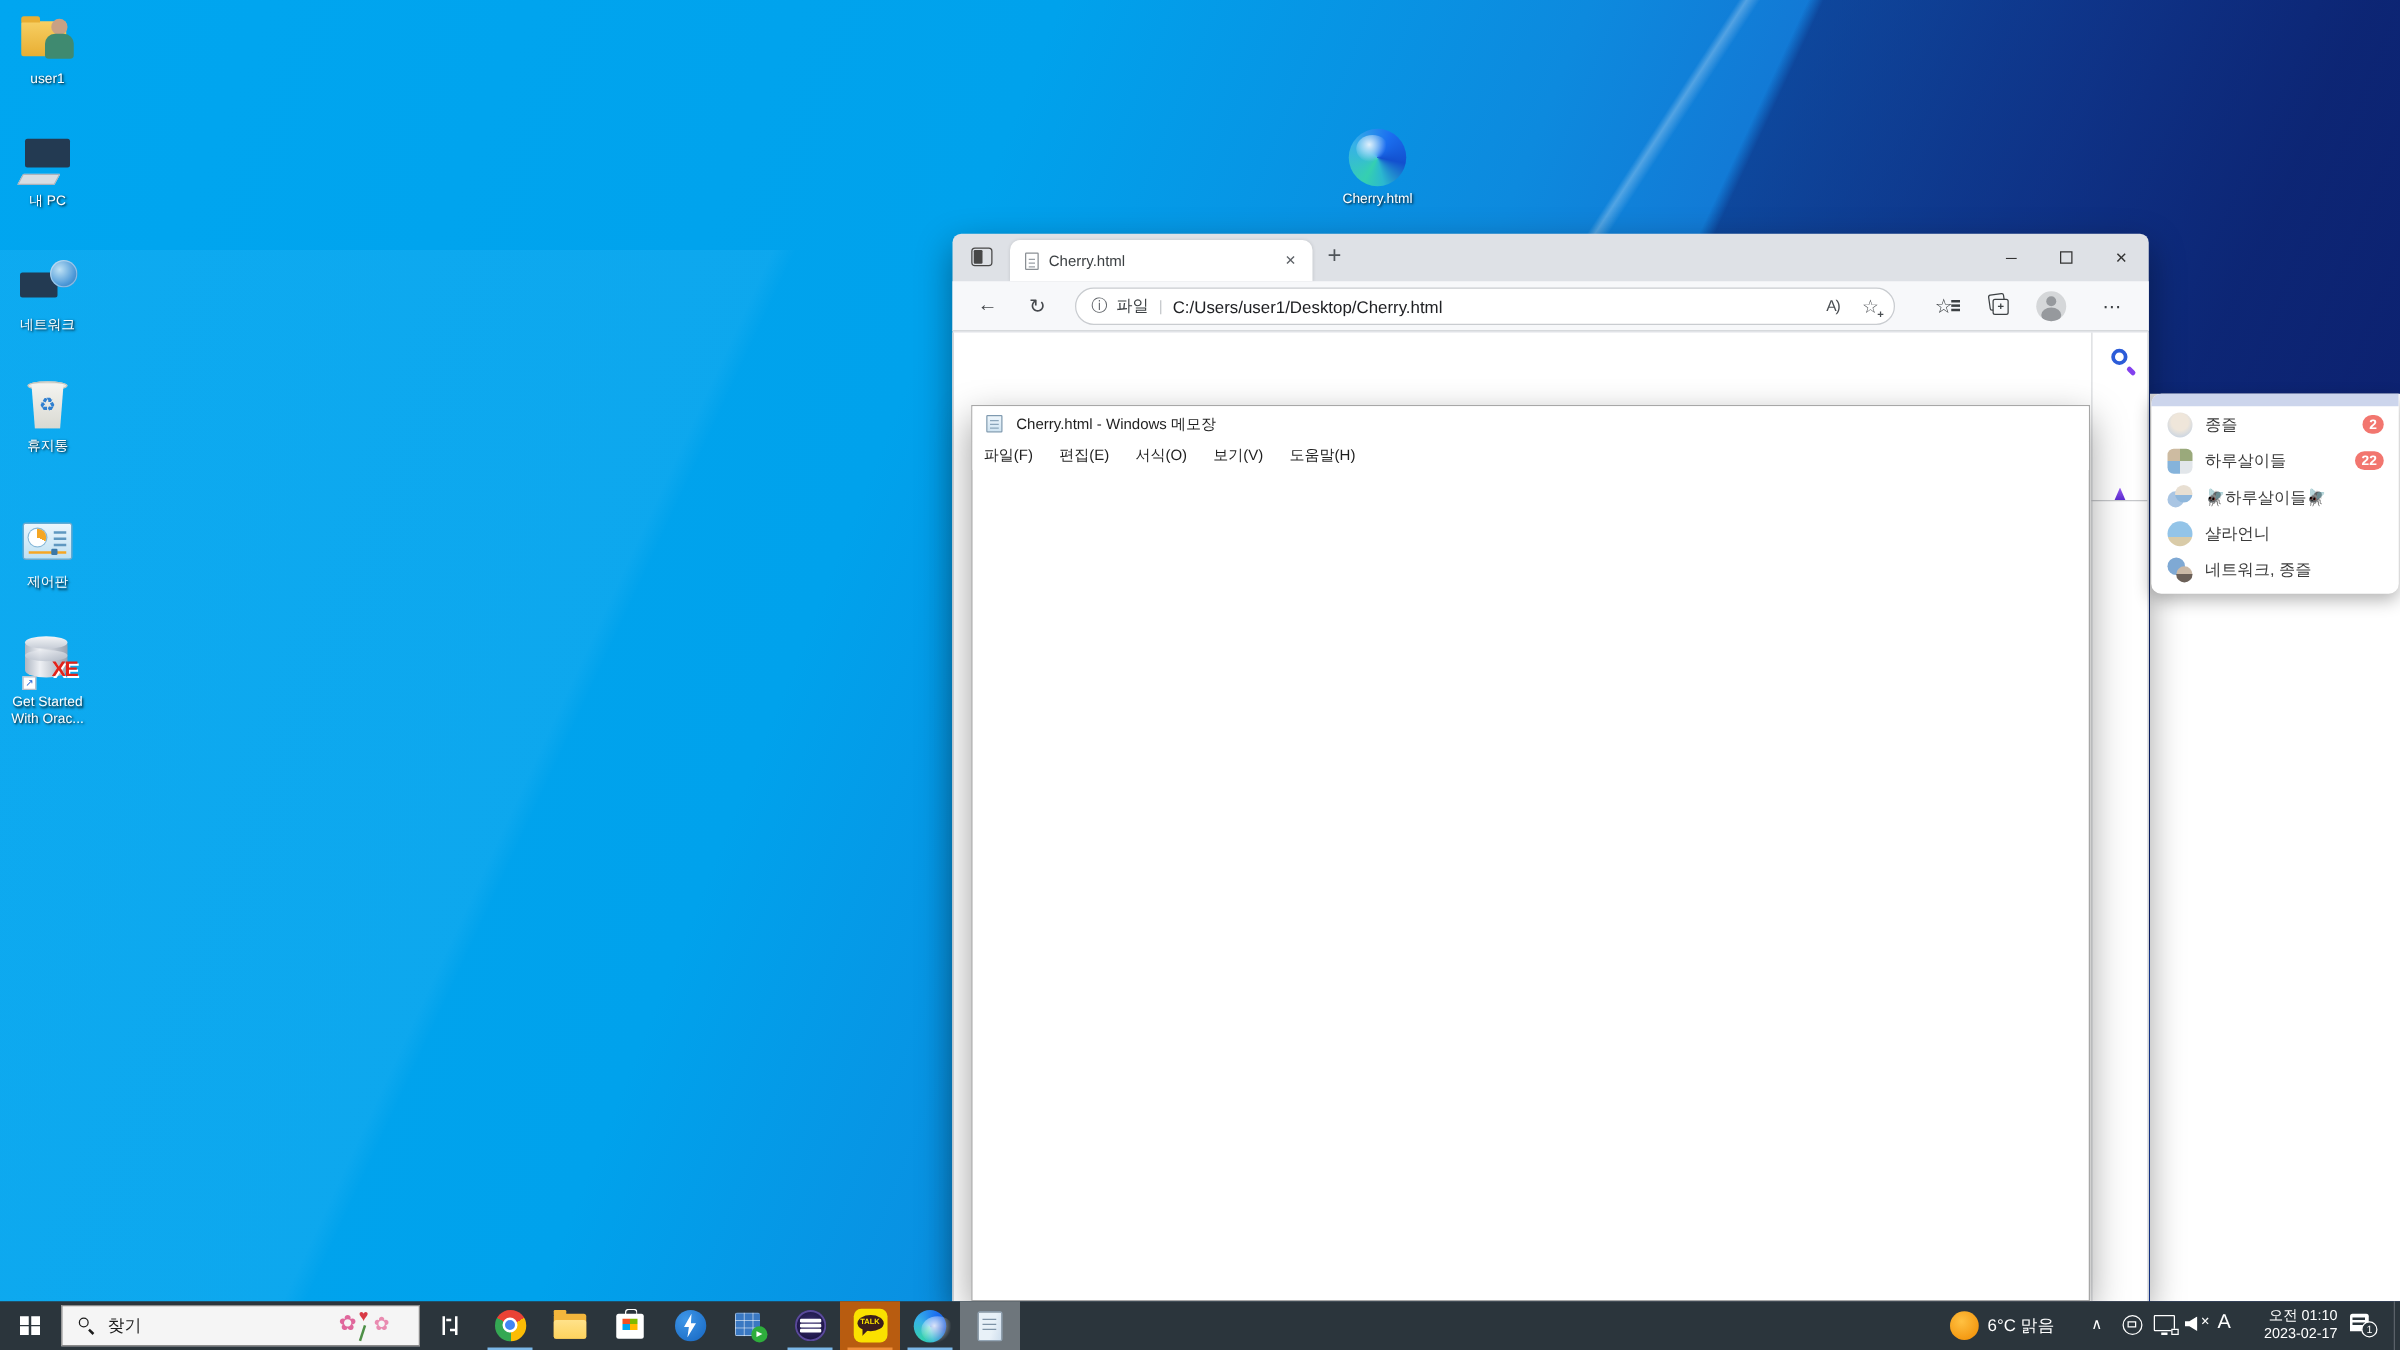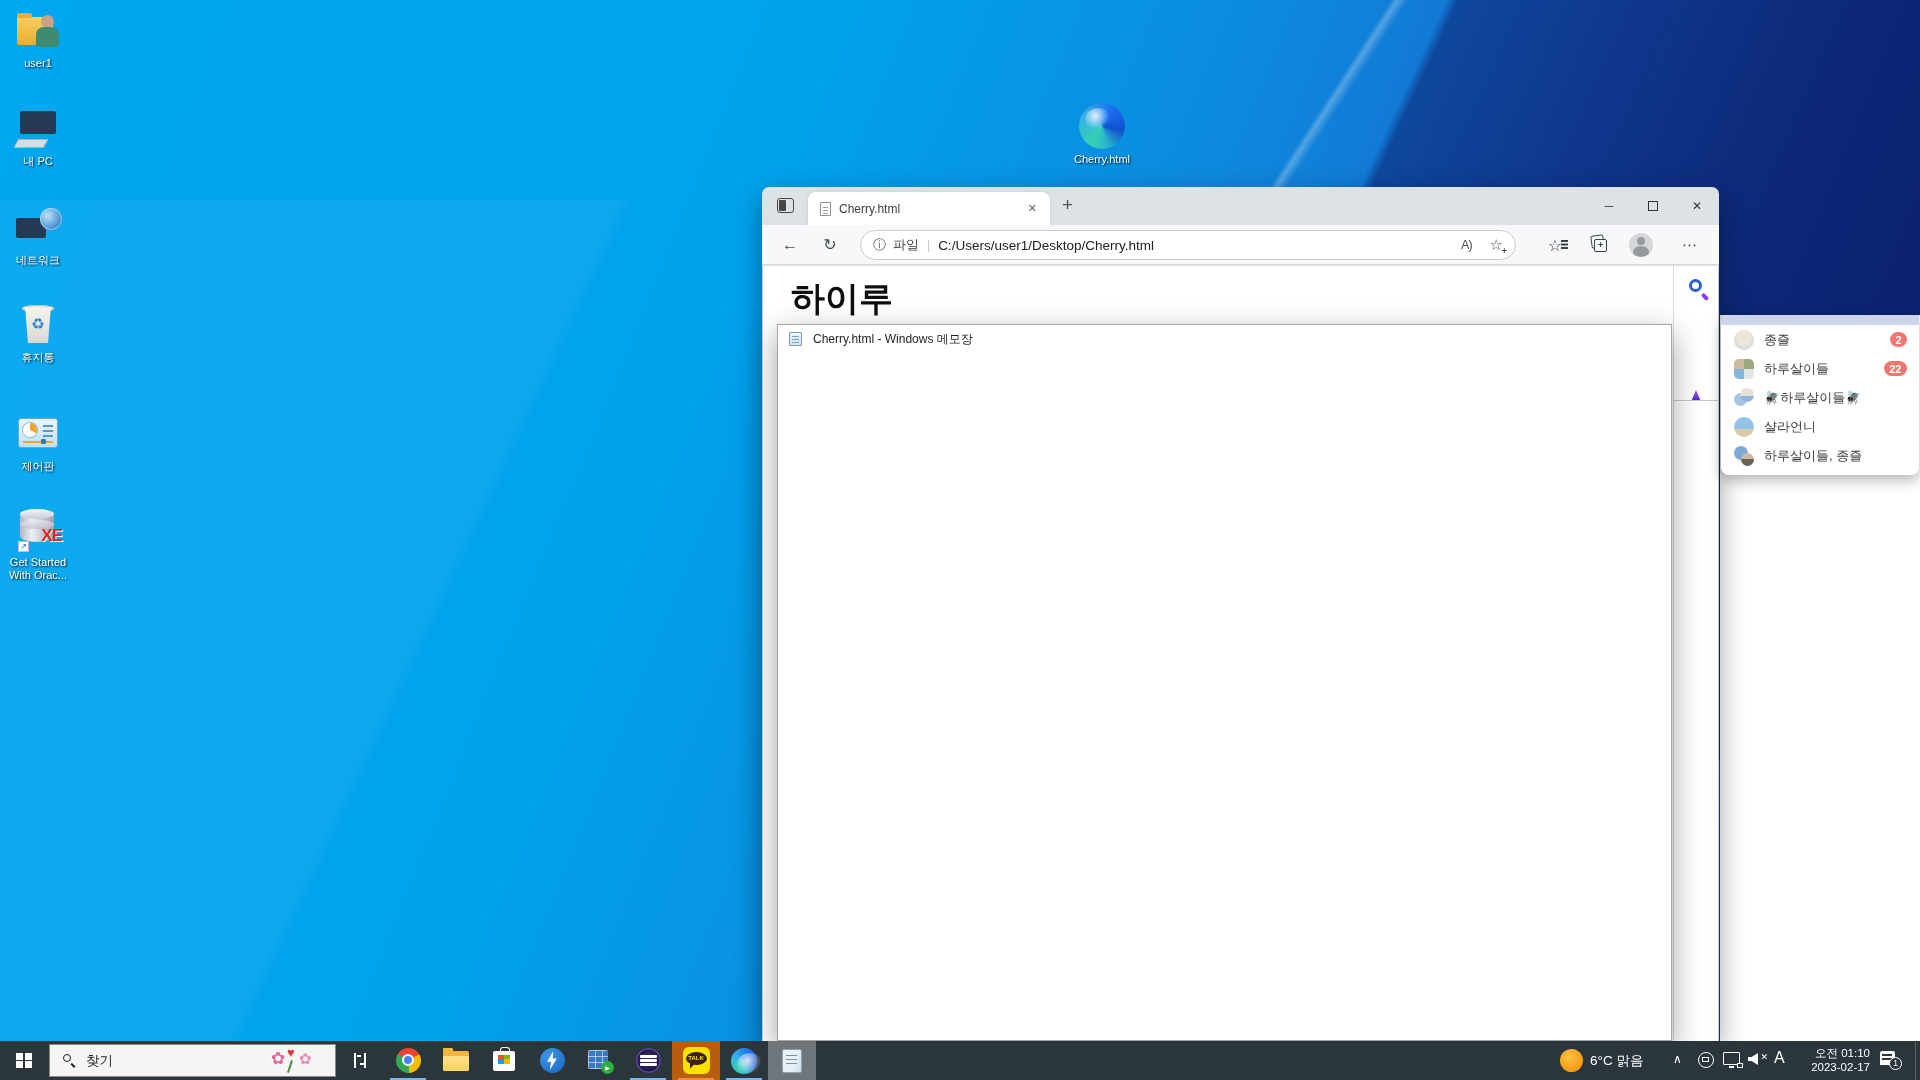--- a/index.html
+++ b/index.html
@@ -328,21 +328,20 @@
         </span>
       <span class="tbicon prof">
           <span class="pcirc">
             <i class="ph"></i>
             <i class="pb"></i>
           </span>
         </span>
       <span class="tbicon more">⋯</span>
     </div>
     <div class="epage">
-      <h1 class="heading">하이루</h1>
       <div class="sbdivider"></div>
       <span class="sbsearch">
           <i class="lens"></i>
           <i class="handle"></i>
         </span>
       <span class="sbline"></span>
       <span class="sbpurple"></span>
     </div>
   </div>
 
@@ -367,34 +366,41 @@
     </div>
     <div class="krow">
       <span class="kav av4"></span>
       <span class="kname">샬라언니</span>
     </div>
     <div class="krow">
       <span class="kav av5">
           <i class="b1"></i>
           <i class="b2"></i>
         </span>
-      <span class="kname">하루살이들, 종즐</span>
+      <span class="kname">네트워크, 종즐</span>
     </div>
   </div>
 
   <div class="win notepad">
     <div class="ntitle">
       <span class="npicon">
         <i class="nppad">
             <i style="top:3px"></i>
             <i style="top:6px"></i>
             <i style="top:9px"></i>
           </i>
       </span>
       <span class="nttext">Cherry.html - Windows 메모장</span>
+    </div>
+    <div class="nmenu">
+      <span>파일(F)</span>
+      <span>편집(E)</span>
+      <span>서식(O)</span>
+      <span>보기(V)</span>
+      <span>도움말(H)</span>
     </div>
   </div>
 
   <div class="taskbar">
     <div class="startbtn">
       <span class="winlogo">
           <i></i>
           <i></i>
           <i></i>
           <i></i>

